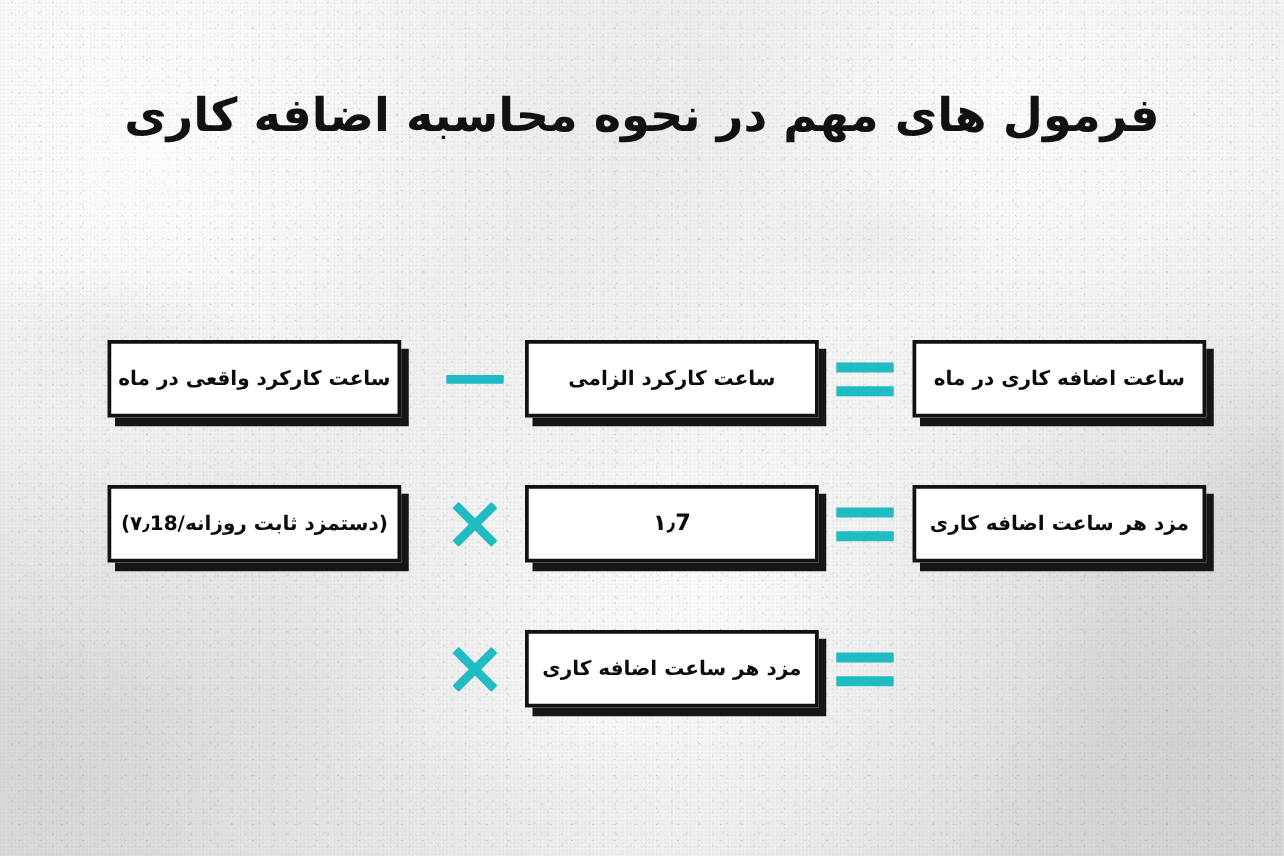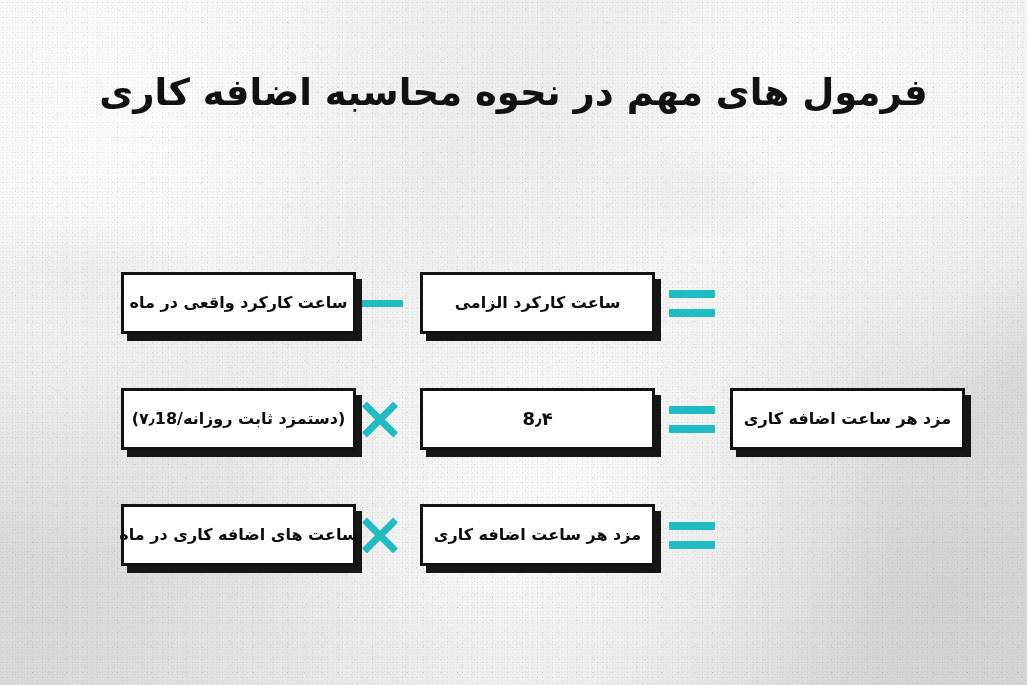--- a/index.html
+++ b/index.html
@@ -123,21 +123,21 @@
     line-height: 1.2;
     white-space: nowrap;
     direction: rtl;
     unicode-bidi: embed;
   }
   .box-text.numeric { font-size: 18px; }
 
   
   .box-right  { right: 62px;  width: 235px; }
   .box-middle { right: 372px; width: 235px; align-items: center; }
-  .box-left   { right: 671px; width: 235px; }
+  .box-left   { right: 706px; width: 235px; }
 
   
   .op {
     position: absolute;
     top: 0;
     height: 62px;
     display: flex;
     align-items: center;
     justify-content: center;
   }
@@ -190,20 +190,23 @@
   <div class="blotch"></div>
   <div class="grain"></div>
   <div class="grain2"></div>
 
   <h1 class="title">فرمول های مهم در نحوه محاسبه اضافه کاری</h1>
 
   <div class="formula-area">
 
     <div class="row">
 
+      <div class="box box-right">
+        <span class="box-text">ساعت اضافه کاری در ماه</span>
+      </div>
 
       <div class="op op-a">
         <span class="op-equals" aria-hidden="true">
           <i></i>
           <i></i>
         </span>
       </div>
 
       <div class="box box-middle">
         <span class="box-text">ساعت کارکرد الزامی</span>
@@ -225,21 +228,21 @@
       </div>
 
       <div class="op op-a">
         <span class="op-equals" aria-hidden="true">
           <i></i>
           <i></i>
         </span>
       </div>
 
       <div class="box box-middle">
-        <span class="box-text numeric">8٫۴</span>
+        <span class="box-text numeric">۱٫7</span>
       </div>
 
       <div class="op op-b">
         <span class="op-times" aria-hidden="true">
           <i></i>
           <i></i>
         </span>
       </div>
 
       <div class="box box-left">
@@ -261,19 +264,16 @@
         <span class="box-text">مزد هر ساعت اضافه کاری</span>
       </div>
 
       <div class="op op-b">
         <span class="op-times" aria-hidden="true">
           <i></i>
           <i></i>
         </span>
       </div>
 
-      <div class="box box-left">
-        <span class="box-text">ساعت های اضافه کاری در ماه</span>
-      </div>
     </div>
 
   </div>
 </div>
 
 </body></html>

